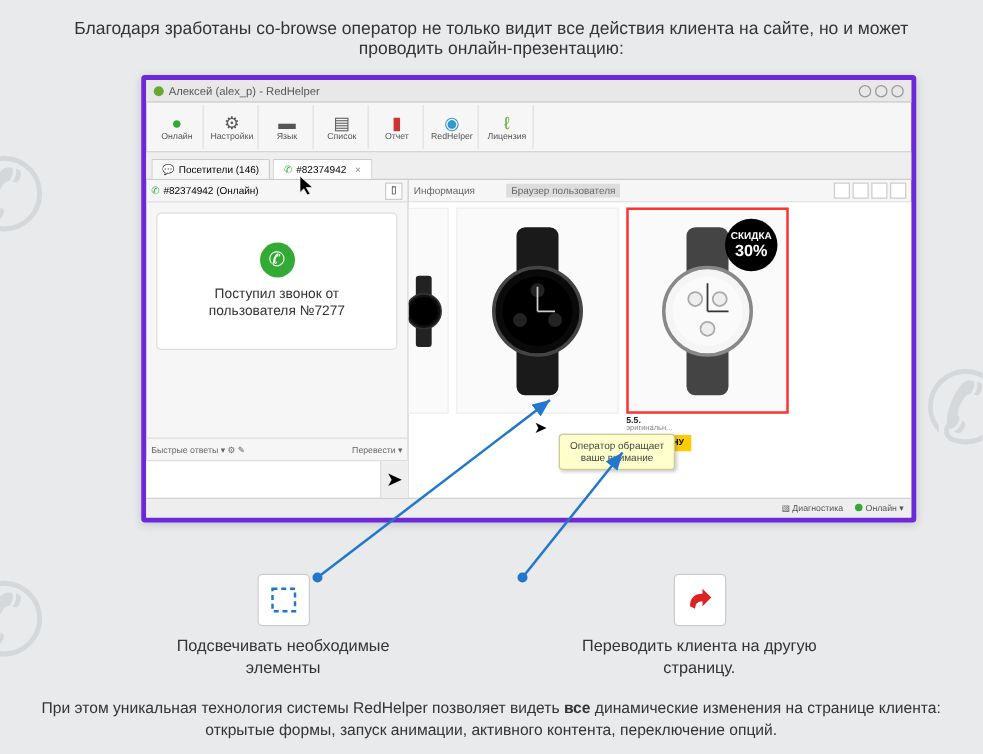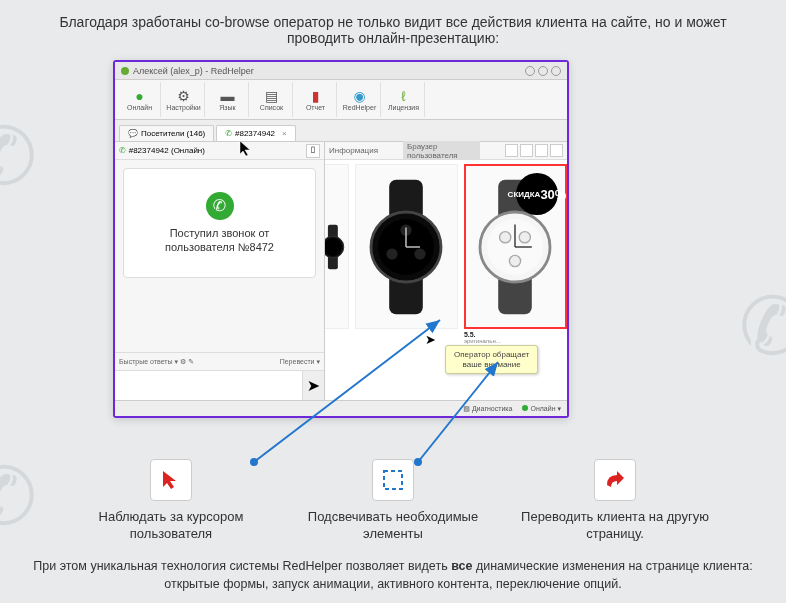--- a/index.html
+++ b/index.html
@@ -1,20 +1,20 @@
 <!DOCTYPE html>
 <html><head>
 <meta charset="utf-8">
 <style>
 *{box-sizing:border-box;margin:0;padding:0;font-family:Arial,sans-serif}
 body{width:786px;height:603px;background:#e8eaec;position:relative;overflow:hidden}
 .phone-bg{position:absolute;font-size:80px;color:#d4d8db}
 .top-text{text-align:center;padding:14px 40px 6px;font-size:14px;color:#333}
 .top-text b{font-weight:normal}
-.app-window{position:absolute;left:113px;top:60px;width:456px;height:358px;background:#f6f6f6;border:2px solid #6d28d9;border-radius:3px;box-shadow:0 2px 8px rgba(0,0,0,.15)}
+.app-window{position:absolute;left:113px;top:60px;width:620px;height:358px;background:#f6f6f6;border:4px solid #6d28d9;border-radius:3px;box-shadow:0 2px 8px rgba(0,0,0,.15)}
 .titlebar{height:18px;background:#e8e8e8;border-bottom:1px solid #ccc;display:flex;align-items:center;padding:0 6px;font-size:9px;color:#555}
 .titlebar .dot{width:8px;height:8px;border-radius:50%;background:#6a3;margin-right:4px}
 .win-controls{margin-left:auto;display:flex;gap:3px}
 .win-controls span{width:10px;height:10px;border:1px solid #999;border-radius:50%}
 .toolbar{height:40px;border-bottom:1px solid #ccc;display:flex;padding:2px 4px;gap:2px}
 .tool-btn{width:42px;display:flex;flex-direction:column;align-items:center;justify-content:center;font-size:7px;color:#555;border-right:1px solid #e0e0e0;padding:2px 0}
 .tool-btn .ico{font-size:14px;height:16px}
 .tool-btn.green .ico{color:#3a3}
 .tabs{height:22px;background:#eee;display:flex;align-items:end;padding-left:4px;gap:2px;border-bottom:1px solid #ccc}
 .tab{padding:3px 8px;font-size:8px;background:#f6f6f6;border:1px solid #ccc;border-bottom:none;border-radius:2px 2px 0 0;display:flex;align-items:center;gap:3px}
@@ -36,21 +36,21 @@
 .right-panel{flex:1;display:flex;flex-direction:column}
 .rp-hdr{height:18px;border-bottom:1px solid #ddd;display:flex;align-items:center;padding:0 4px;font-size:8px;color:#666;gap:25px}
 .rp-hdr .btns{margin-left:auto;display:flex;gap:2px}
 .rp-hdr .btns span{width:13px;height:13px;border:1px solid #ccc;background:#fff}
 .browser-view{flex:1;background:#fff;position:relative;overflow:hidden}
 .products{position:absolute;top:4px;left:-8px;right:0;display:flex;gap:6px}
 .prod{width:130px}
 .prod-img{height:165px;background:#fafafa;border:1px solid #eee;position:relative;display:flex;align-items:center;justify-content:center}
 .prod-img.highlighted{outline:2px solid #f33;outline-offset:-2px}
 .watch-svg{width:90px;height:140px}
-.sale-badge{position:absolute;top:8px;right:8px;width:42px;height:42px;border-radius:50%;background:#000;color:#fff;font-size:8px;display:flex;align-items:center;justify-content:center;font-weight:bold}
+.sale-badge{position:absolute;top:8px;right:8px;width:42px;height:42px;border-radius:50%;background:#000;color:#fff;font-size:8px;display:flex;flex-direction:column;align-items:center;justify-content:center;font-weight:bold}
 .sale-badge .p{font-size:13px}
 .prod-info{padding:2px 0;font-size:7px}
 .prod-name{font-weight:bold;color:#222}
 .prod-desc{color:#888;font-size:6px}
 .prod-price{color:#d22;font-weight:bold;font-size:10px;margin-top:2px}
 .cart-btn{background:#fc0;color:#000;font-size:7px;font-weight:bold;padding:3px 6px;margin-top:2px;display:inline-block}
 .tooltip{position:absolute;left:120px;top:185px;background:#ffffcc;border:1px solid #cc9;padding:4px 8px;font-size:8px;color:#444;text-align:center;border-radius:3px;line-height:1.2;box-shadow:1px 1px 3px rgba(0,0,0,.2)}
 .cursor-client{position:absolute;left:100px;top:172px;font-size:13px;color:#000;z-index:5}
 .statusbar{height:16px;border-top:1px solid #ccc;background:#eee;display:flex;align-items:center;justify-content:flex-end;padding:0 6px;font-size:7px;color:#555;gap:10px}
 .statusbar .dot{width:6px;height:6px;border-radius:50%;background:#3a3;display:inline-block;margin-right:2px}
@@ -132,21 +132,21 @@
 
   <div class="workspace">
     <div class="left-panel">
       <div class="session-hdr">
         <span class="ico">✆</span>
         <span>#82374942 (Онлайн)</span>
         <span class="btn">▯</span>
       </div>
       <div class="call-card">
         <div class="phone-icon">✆</div>
-        <div class="txt"><span>Поступил звонок от</span><br><span>пользователя №8472</span></div>
+        <div class="txt"><span>Поступил звонок от</span><br><span>пользователя №7277</span></div>
       </div>
       <div class="quick-row">
         <span>Быстрые ответы ▾ ⚙ ✎</span>
         <span class="r">Перевести ▾</span>
       </div>
       <div class="msg-area">
         <div class="input"></div>
         <div class="send">➤</div>
       </div>
     </div>
@@ -238,28 +238,20 @@
       </marker>
     </defs>
   <line x1="254" y1="462" x2="440" y2="320" stroke="#27c" stroke-width="2" marker-end="url(#arr)"></line>
   <line x1="418" y1="462" x2="498" y2="362" stroke="#27c" stroke-width="2" marker-end="url(#arr)"></line>
   <circle cx="254" cy="462" r="4" fill="#27c"></circle>
   <circle cx="418" cy="462" r="4" fill="#27c"></circle>
 </svg>
 
 <div class="features">
   <div class="feature">
-    <div class="feature-icon red">
-        <svg width="20" height="22">
-          <path d="M2 2 L2 18 L6 14 L10 20 L13 18 L9 12 L15 12 Z" fill="#d22"></path>
-        </svg>
-      </div>
-    <div class="feature-txt">Наблюдать за курсором пользователя</div>
-  </div>
-  <div class="feature">
     <div class="feature-icon blue">
         <svg width="22" height="22">
           <rect x="2" y="2" width="18" height="18" fill="none" stroke="#27c" stroke-width="2" stroke-dasharray="4 3"></rect>
         </svg>
       </div>
     <div class="feature-txt">Подсвечивать необходимые элементы</div>
   </div>
   <div class="feature">
     <div class="feature-icon red">
         <svg width="22" height="20">

